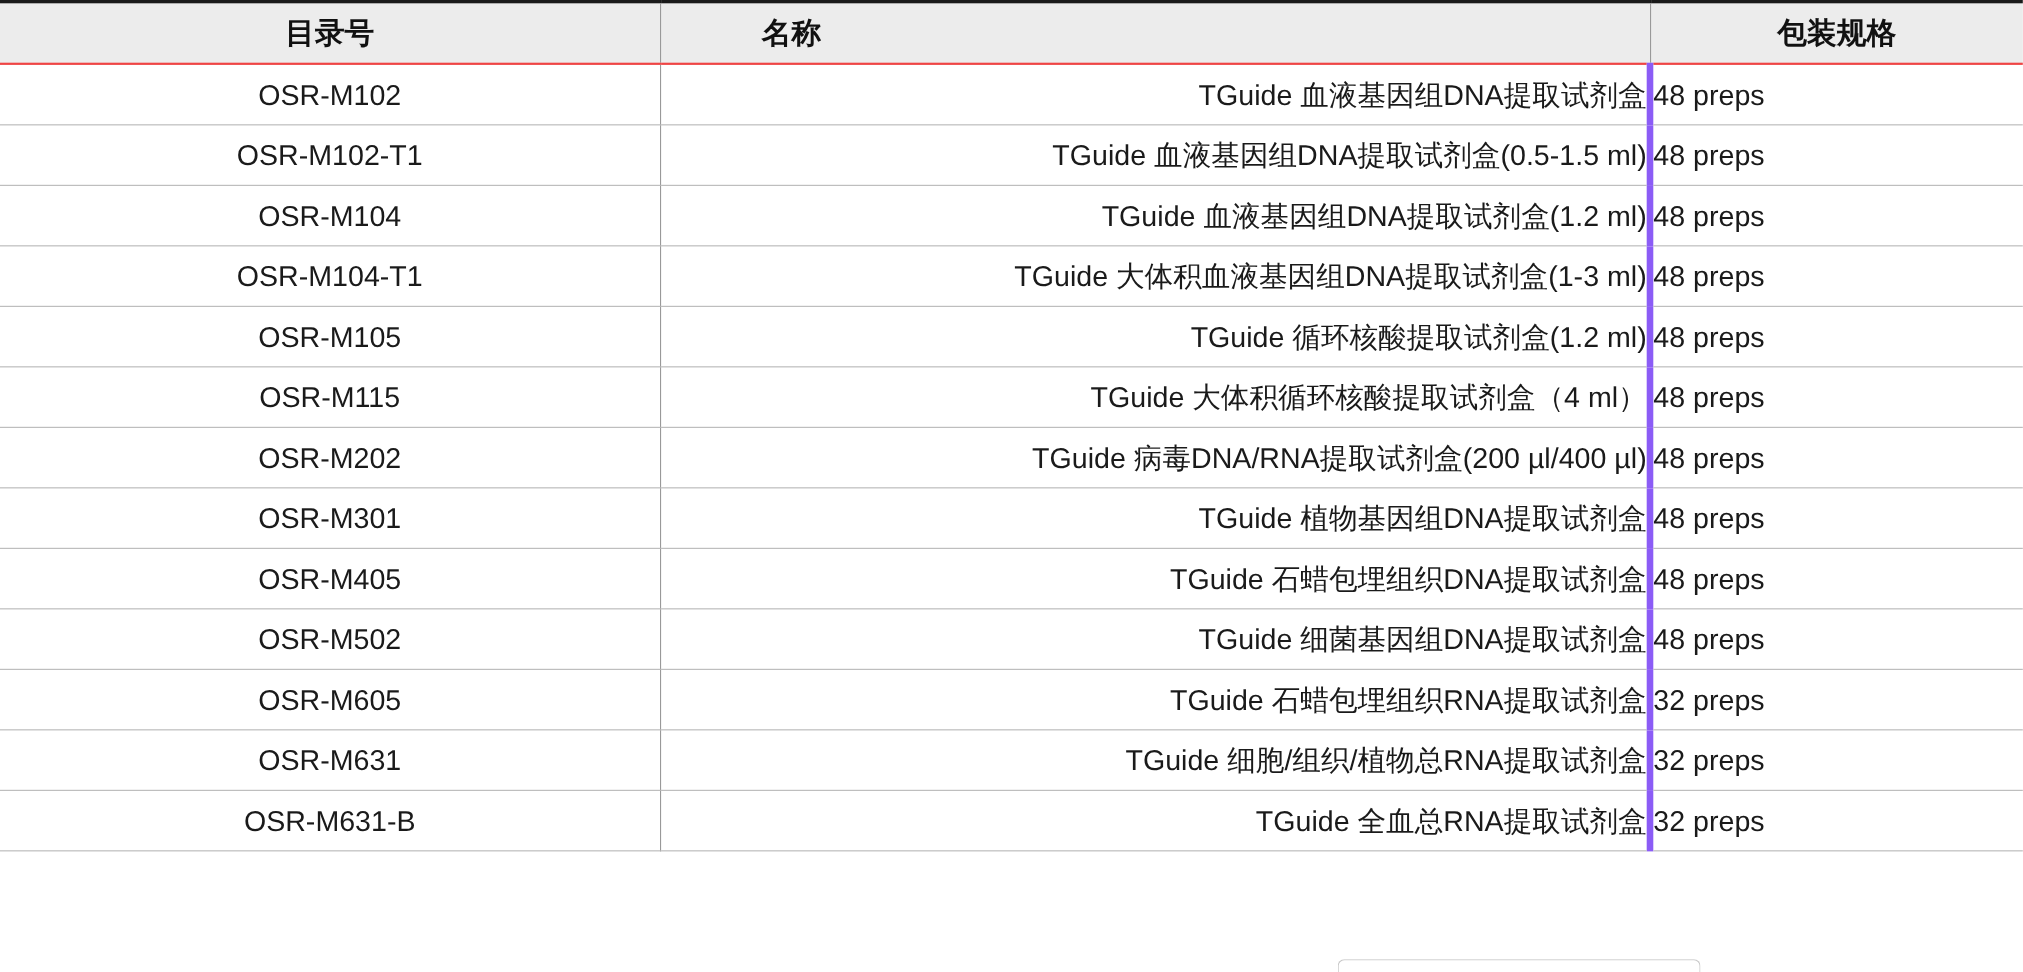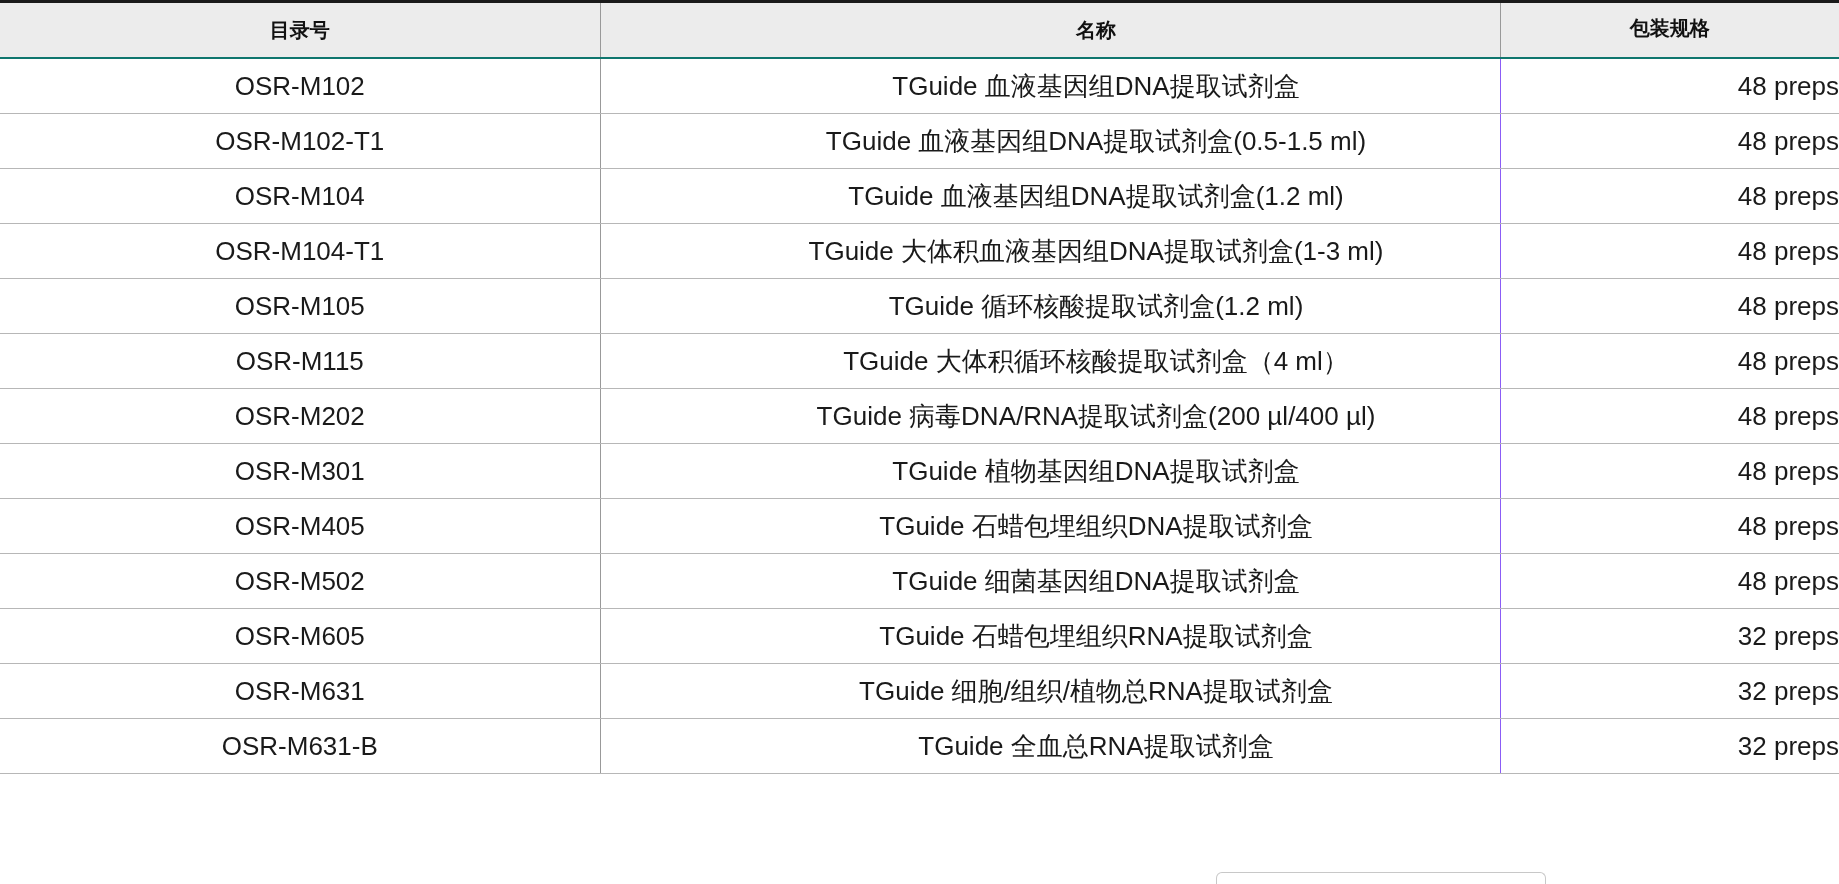--- a/index.html
+++ b/index.html
@@ -27,63 +27,62 @@
     width: 1839px;
     margin: 0;
   }
   table.product-table col.col-cat { width: 600px; }
   table.product-table col.col-name { width: 900px; }
   table.product-table col.col-pack { width: 339px; }
 
   table.product-table thead th {
     background: #ececec;
     font-weight: bold;
-    font-size: 20px;
+    font-size: 27px;
     height: 54px;
     line-height: 54px;
     padding: 0;
     border-top: 3px solid #1a1a1a;
-    border-bottom: 2px solid #0f766e;
+    border-bottom: 2px solid #ef4444;
     color: #111111;
   }
   table.product-table thead th.th-cat {
     text-align: center;
     border-right: 1px solid #999999;
   }
   table.product-table thead th.th-name {
-    text-align: center;
+    text-align: left;
     padding-left: 92px;
     border-right: 1px solid #999999;
   }
   table.product-table thead th.th-pack {
     text-align: center;
-    font-family: Liberation Mono, monospace;
   }
 
   table.product-table tbody td {
     font-size: 26px;
     height: 54px;
     line-height: 54px;
     padding: 0;
     border-bottom: 1px solid #b7b7b7;
     color: #1a1a1a;
     white-space: nowrap;
     overflow: hidden;
   }
   table.product-table tbody td.td-cat {
     text-align: center;
     border-right: 1px solid #999999;
   }
   table.product-table tbody td.td-name {
-    text-align: center;
+    text-align: right;
     padding-left: 92px;
-    border-right: 1px solid #8b5cf6;
+    border-right: 6px solid #8b5cf6;
   }
   table.product-table tbody td.td-pack {
-    text-align: right;
+    text-align: left;
   }
   table.product-table tbody tr:last-child td {
     border-bottom: 1px solid #b7b7b7;
   }
 
   
   .bottom-stub {
     position: absolute;
     left: 1216px;
     top: 872px;

